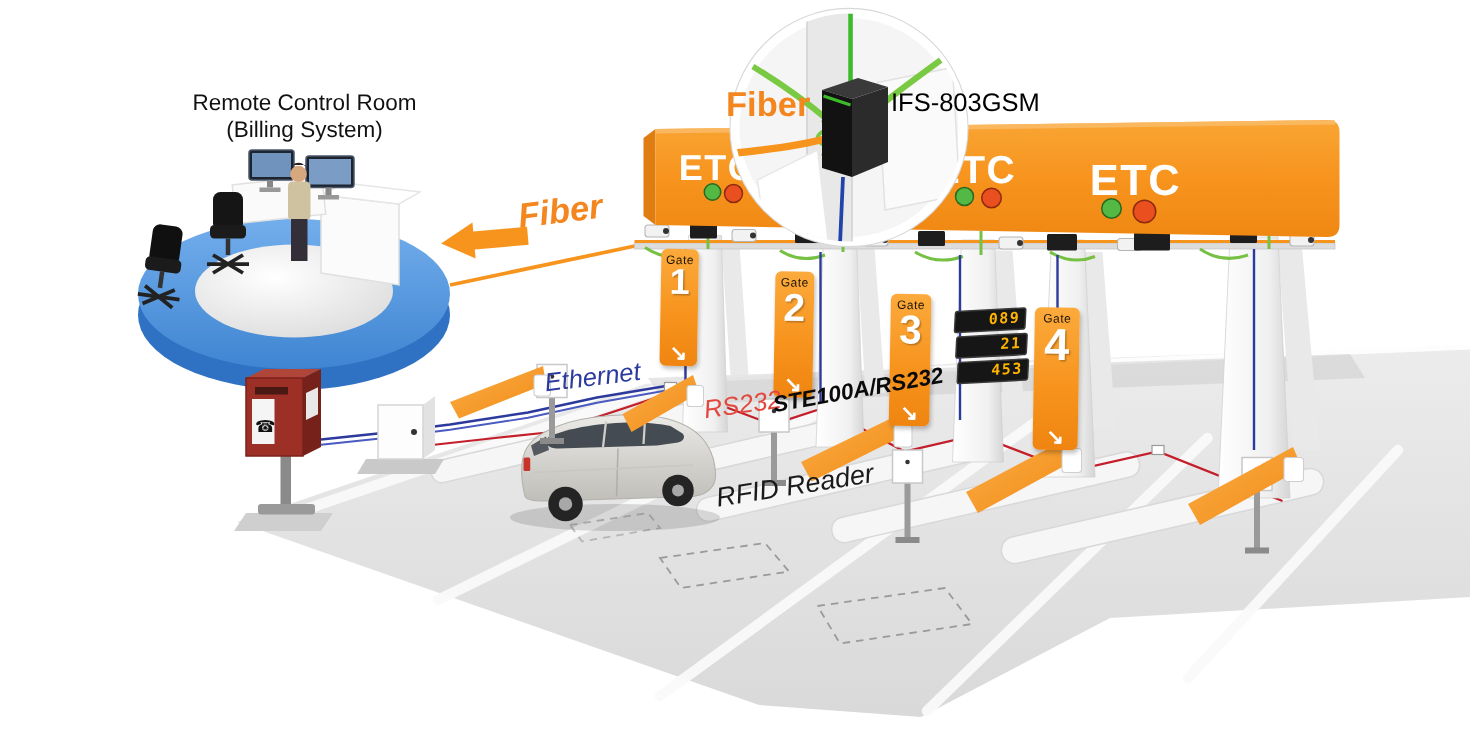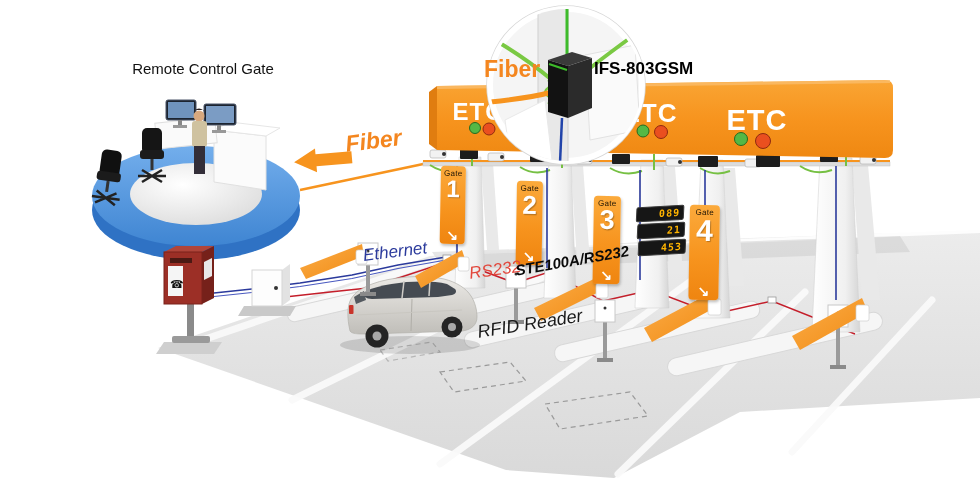--- a/index.html
+++ b/index.html
@@ -3,21 +3,21 @@
 <meta charset="utf-8">
 <style>
   html,body{margin:0;padding:0;background:#fff;}
   #stage{position:relative;width:980px;height:499px;overflow:hidden;background:#ffffff;
          font-family:"Liberation Sans",sans-serif;}
   #art{position:absolute;left:0;top:0;}
   .lbl{position:absolute;white-space:nowrap;transform-origin:left top;}
   .lbl-title{width:180px;text-align:center;font-size:15px;color:#111;line-height:18px;}
   .lbl-fiber-main{font-size:23px;font-weight:bold;font-style:italic;color:#f4861f;transform:rotate(-7deg);}
   .lbl-fiber-callout{font-size:23px;font-weight:bold;color:#f4861f;}
-  .lbl-device{font-size:17px;font-weight:bold;color:#000;}
+  .lbl-device{font-size:17px;font-weight:normal;color:#000;}
   .lbl-ethernet{font-size:17px;font-style:italic;color:#2b3a9c;transform:rotate(-7deg);}
   .lbl-rs232{font-size:17px;font-style:italic;color:#e2483d;transform:rotate(-8deg);}
   .lbl-converter{font-size:15px;font-weight:bold;font-style:italic;color:#0a0a0a;transform:rotate(-10deg);}
   .lbl-rfid{font-size:18px;font-style:italic;color:#1a1a1a;transform:rotate(-9deg);}
   .gate-banner{position:absolute;display:flex;flex-direction:column;align-items:center;
       background:linear-gradient(180deg,#fbaa3c 0%,#f7941e 55%,#ef8510 100%);
       border-radius:4px;box-shadow:1px 2px 3px rgba(0,0,0,.25);transform-origin:center top;}
   .gate-word{font-size:8px;font-weight:normal;color:#1d1405;margin-top:3px;letter-spacing:.3px;}
   .gate-num{font-weight:bold;color:#ffffff;line-height:.95;text-shadow:1px 1px 1px rgba(0,0,0,.25);}
   .gate-arrow{margin-top:auto;margin-bottom:2px;color:#ffffff;font-weight:bold;font-size:14px;line-height:1;}
@@ -367,21 +367,22 @@
         <polygon points="548,60 572,52 592,58 568,66" fill="#3a3a3a"></polygon>
         <polygon points="568,66 592,58 592,108 568,118" fill="#2b2b2b"></polygon>
         <polygon points="548,60 568,66 568,118 548,112" fill="#121212"></polygon>
         <line x1="549" y1="64" x2="567" y2="70" stroke="#3dbb2a" stroke-width="2"></line>
       </g>
       <line x1="562" y1="118" x2="560" y2="163" stroke="#2244aa" stroke-width="2.5"></line>
     </g>
   </g>
 </svg>
 
-<div class="lbl lbl-title" style="left:113px;top:60px;">Remote Control Gate</div>
+<div class="lbl lbl-title" style="left:113px;top:60px;">Remote Control Room</div>
+<div class="lbl lbl-title" style="left:113px;top:78px;">(Billing System)</div>
 
 <div class="lbl lbl-fiber-main" style="left:344px;top:131px;">Fiber</div>
 
 <div class="lbl lbl-fiber-callout" style="left:484px;top:56px;">Fiber</div>
 <div class="lbl lbl-device" style="left:594px;top:59px;">IFS-803GSM</div>
 
 <div class="gate-banner" style="left:441px;top:166px;width:25px;height:78px;transform:rotate(1deg);">
   <span class="gate-word">Gate</span>
   <span class="gate-num" style="font-size:24px;">1</span>
   <span class="gate-arrow">↘</span>

